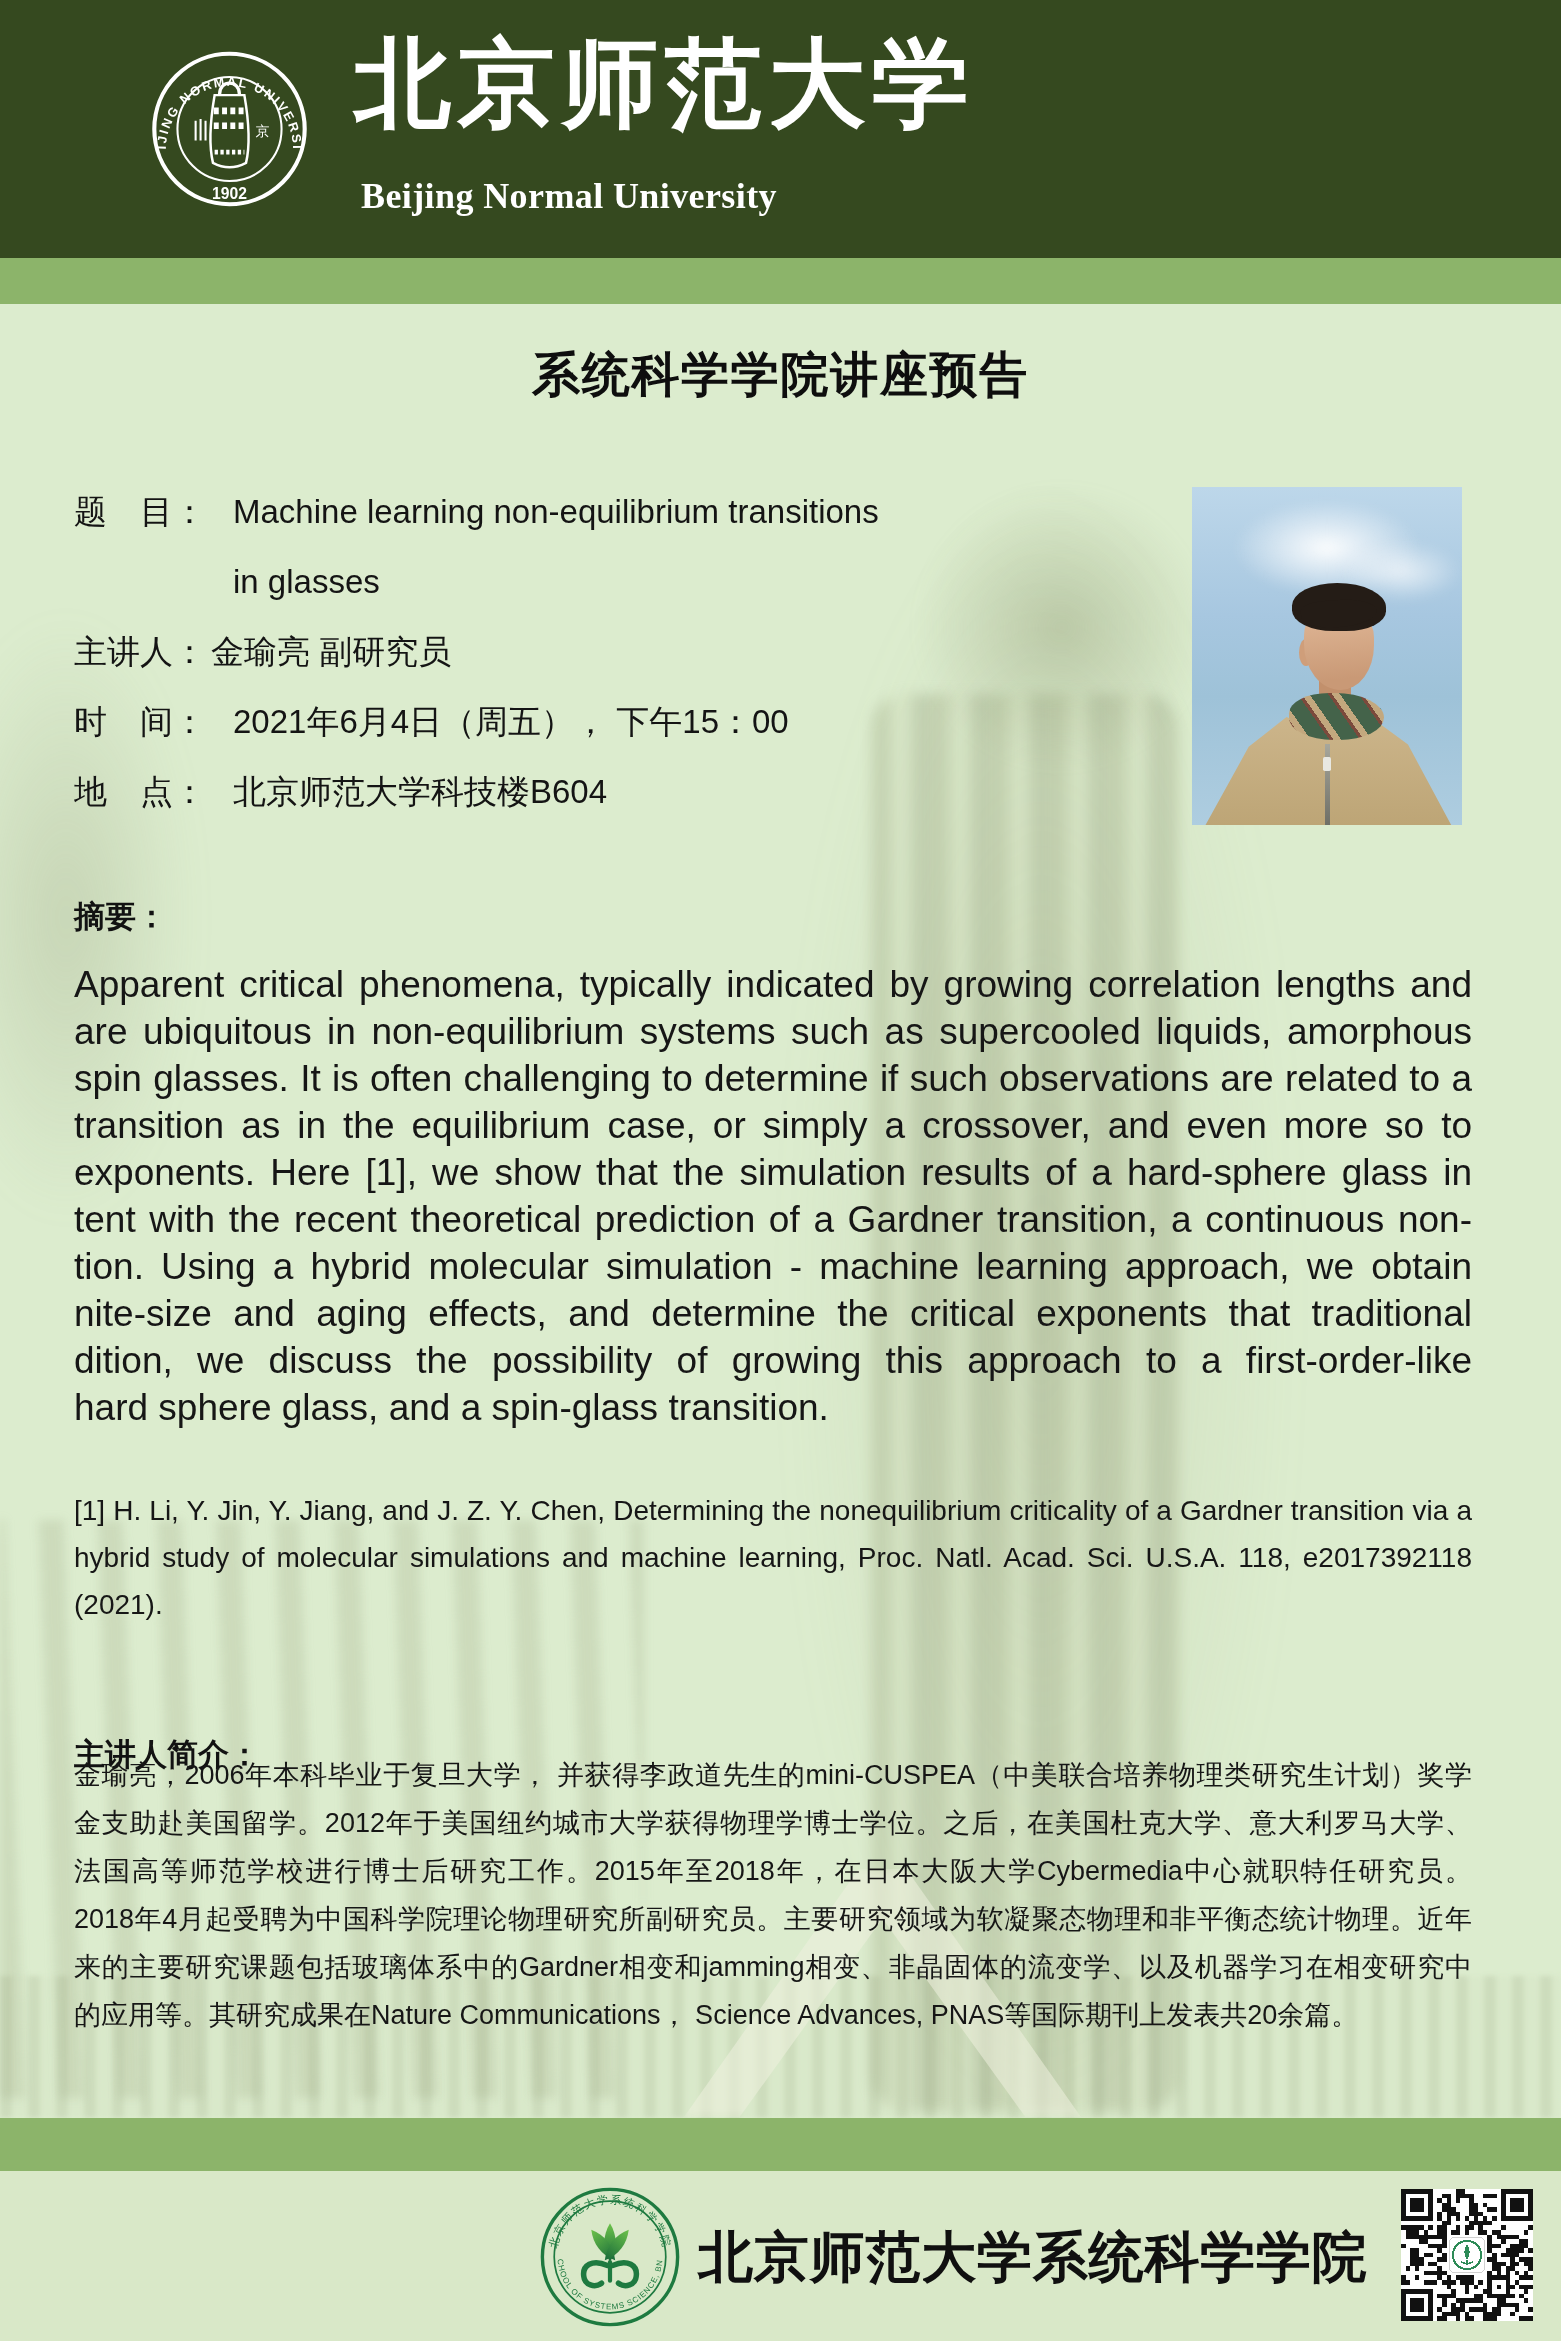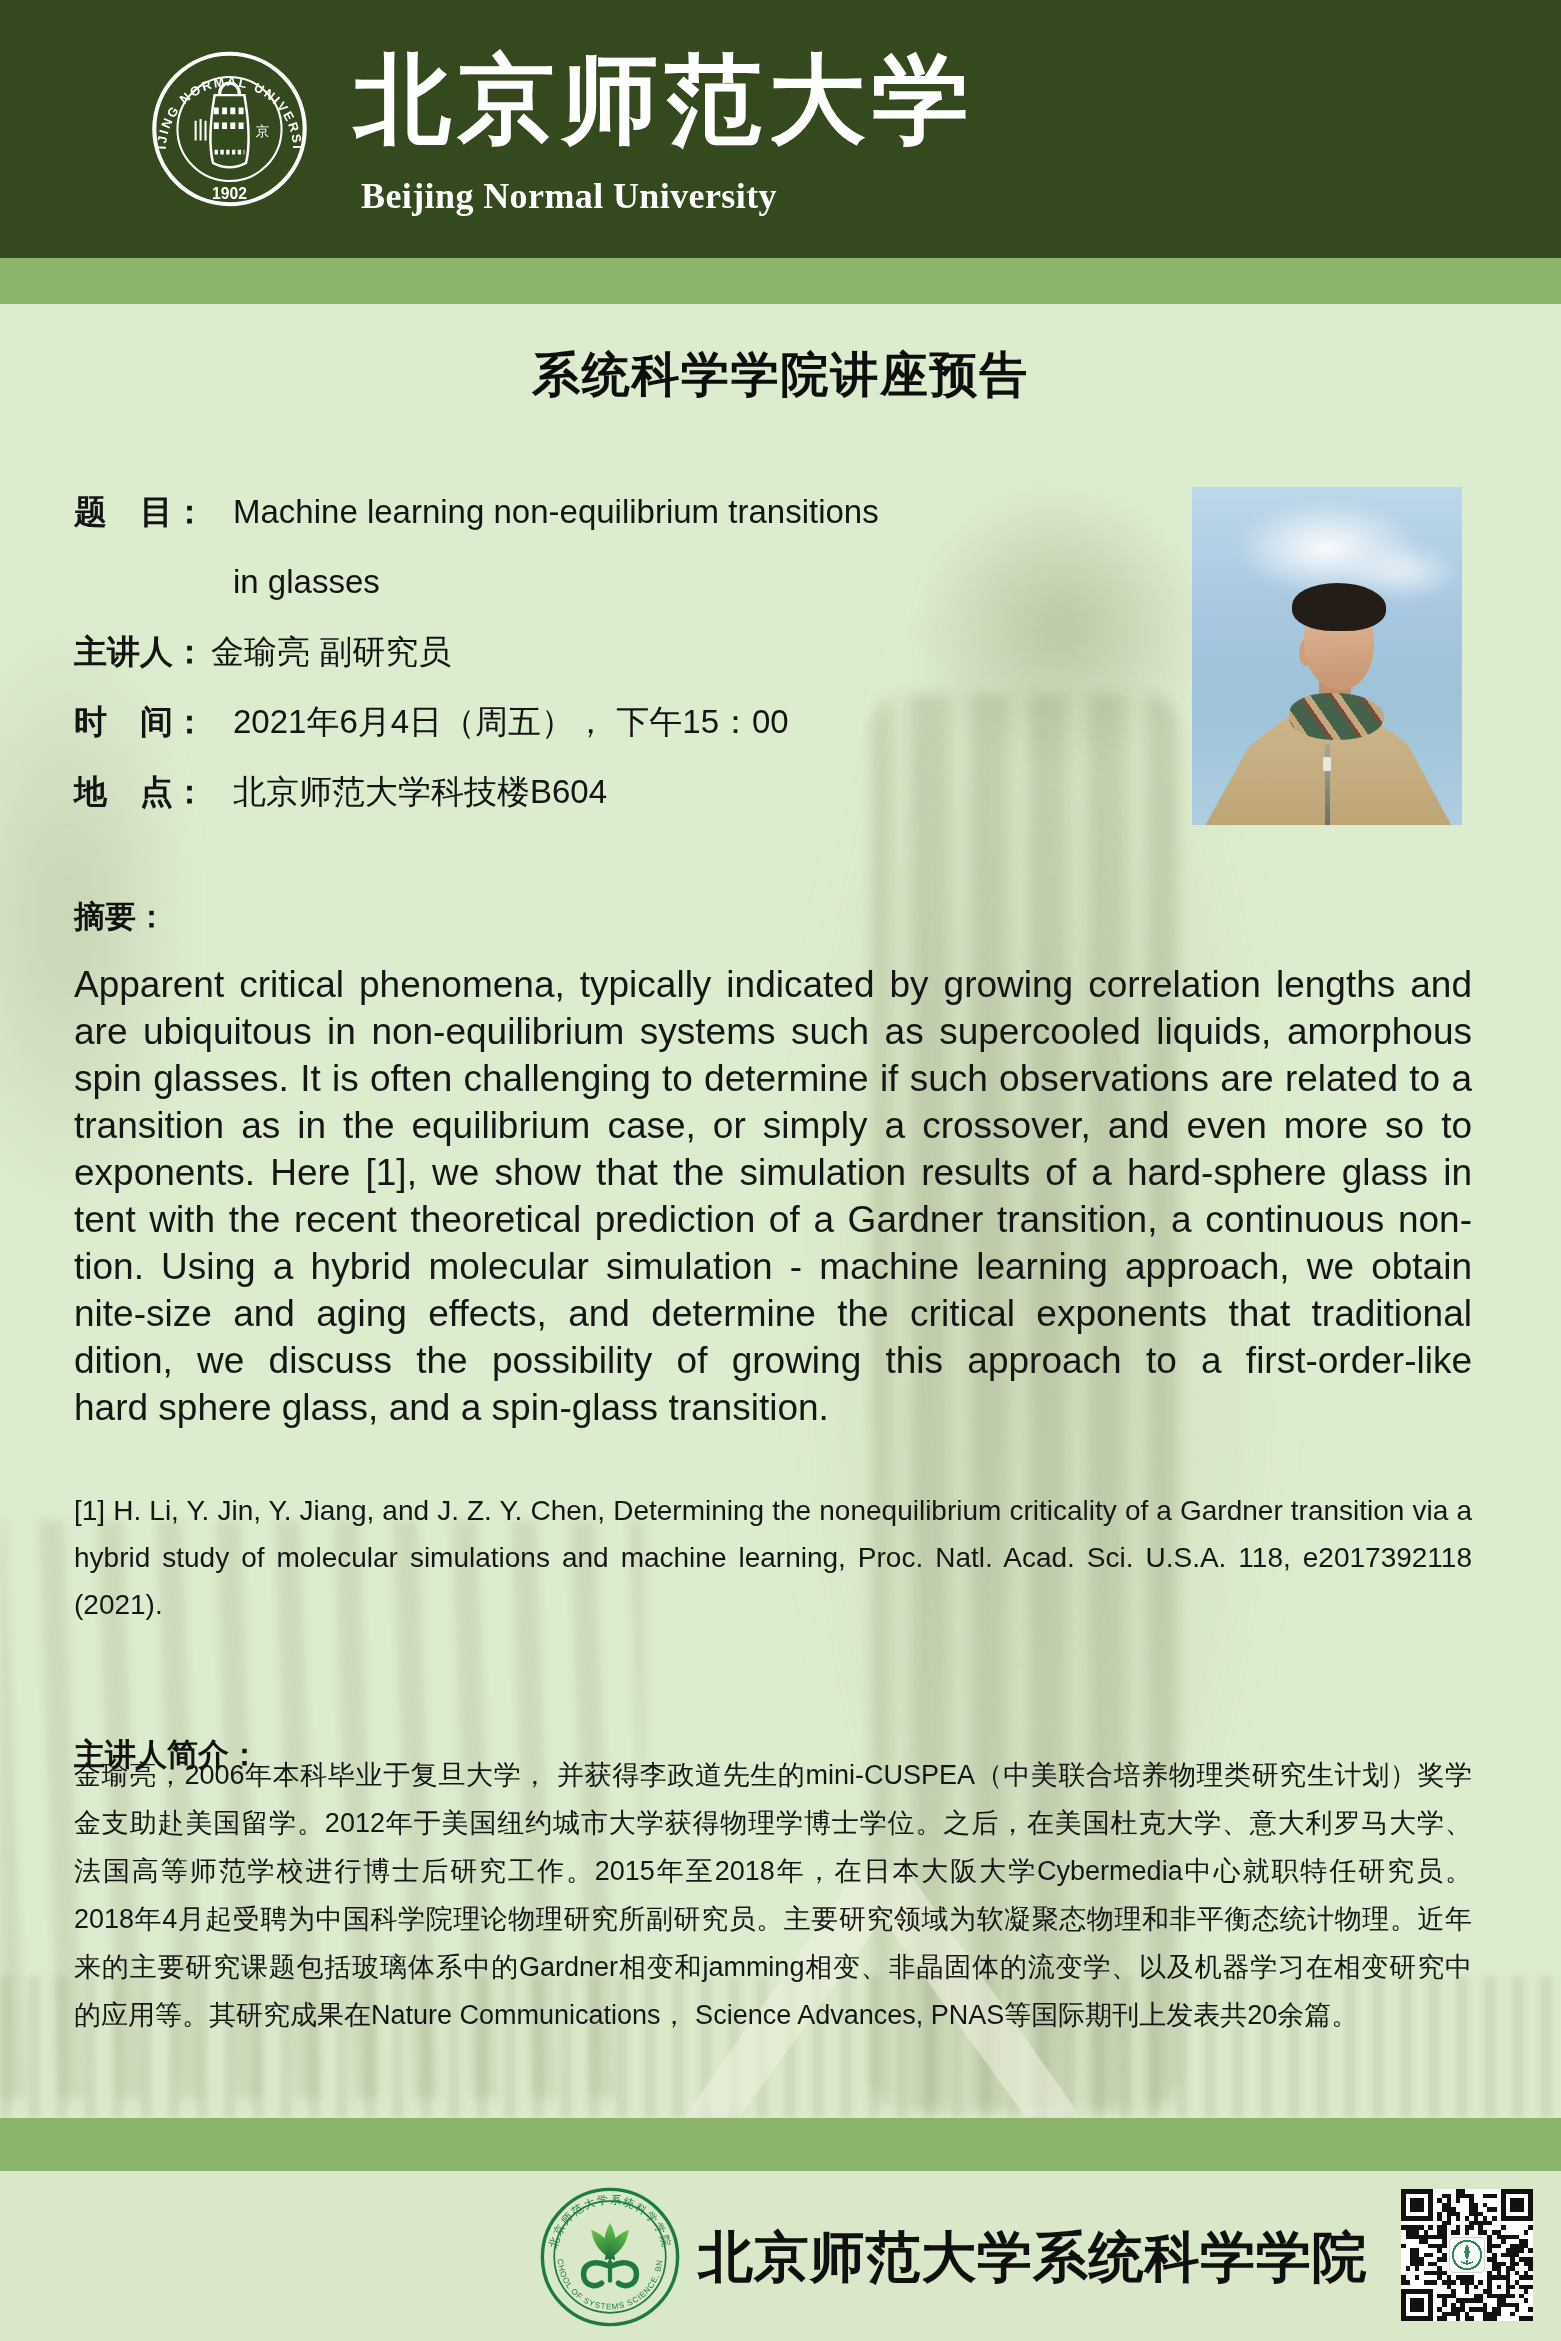--- a/index.html
+++ b/index.html
@@ -7,21 +7,21 @@
     position:relative;width:1561px;height:2342px;overflow:hidden;
     background:#dcecce;
     font-family:"Liberation Sans",sans-serif;
     color:#161616;
   }
   
   .header{position:absolute;left:0;top:0;width:1561px;height:258px;background:#35491f;}
   .band-top{position:absolute;left:0;top:258px;width:1561px;height:46px;background:#8cb46a;}
   .seal{position:absolute;left:151px;top:48px;width:157px;height:162px;}
   .calligraphy{
-    position:absolute;left:354px;top:30px;width:562px;height:140px;
+    position:absolute;left:354px;top:14px;width:562px;height:140px;
     font-size:97px;font-weight:700;color:#ffffff;letter-spacing:6.6px;line-height:140px;
     white-space:nowrap;
   }
   .header-en{
     position:absolute;left:361px;top:175px;width:463px;height:43px;
     font-family:"Liberation Serif",serif;font-weight:700;font-size:36px;color:#ffffff;
     letter-spacing:0.4px;white-space:nowrap;
   }
   
   .wm{position:absolute;pointer-events:none;}
@@ -42,21 +42,21 @@
     filter:blur(2.5px);opacity:.6;}
   .wm-arch{left:684px;top:1869px;width:397px;height:248px;background:rgba(238,240,222,.55);filter:blur(4.1px);
     clip-path:polygon(0 100%, 44% 0, 56% 0, 100% 100%, 86% 100%, 50% 20%, 14% 100%);}
   
   .banner-title{
     position:absolute;left:0;top:343px;width:1561px;height:58px;
     text-align:center;font-size:48px;font-weight:700;letter-spacing:1.7px;color:#0e0e0e;
   }
   .info{position:absolute;left:74px;top:477px;width:1107px;}
   .info-row{height:70px;line-height:70px;font-size:33px;white-space:nowrap;}
-  .info-label{display:inline-block;min-width:159px;font-weight:700;color:#141414;}
+  .info-label{display:inline-block;min-width:159px;font-weight:400;color:#141414;}
   .info-row.tight .info-label{min-width:0;margin-right:5px;}
   .info-value{font-weight:500;color:#141414;}
   
   .photo{position:absolute;left:1192px;top:487px;width:270px;height:338px;overflow:hidden;
     background:linear-gradient(180deg,#bdd7ea 0%,#a7c7e0 38%,#9ec2d8 62%,#aecde0 100%);}
   .photo .cloud{position:absolute;left:16%;top:4%;width:68%;height:28%;
     background:radial-gradient(ellipse at center,rgba(255,255,255,.95),rgba(255,255,255,0) 72%);filter:blur(5px);}
   .photo .cloud2{position:absolute;left:55%;top:16%;width:45%;height:18%;
     background:radial-gradient(ellipse at center,rgba(255,255,255,.7),rgba(255,255,255,0) 70%);filter:blur(5.8px);}
   .photo .neck{position:absolute;left:47%;top:56%;width:12%;height:12%;background:#c2906c;}

